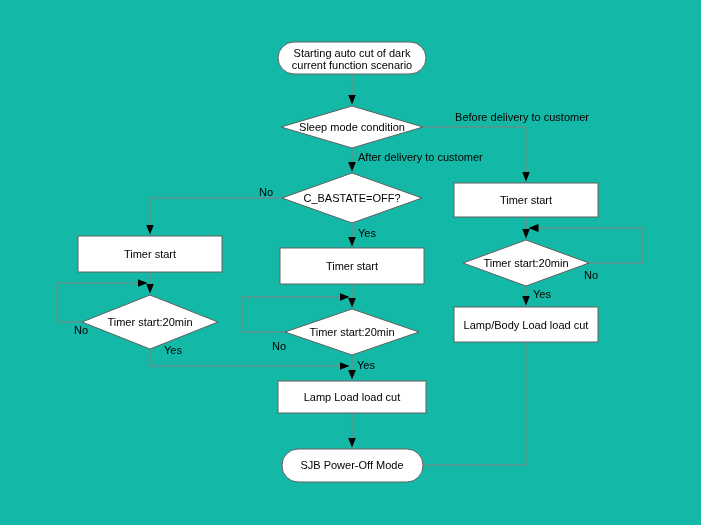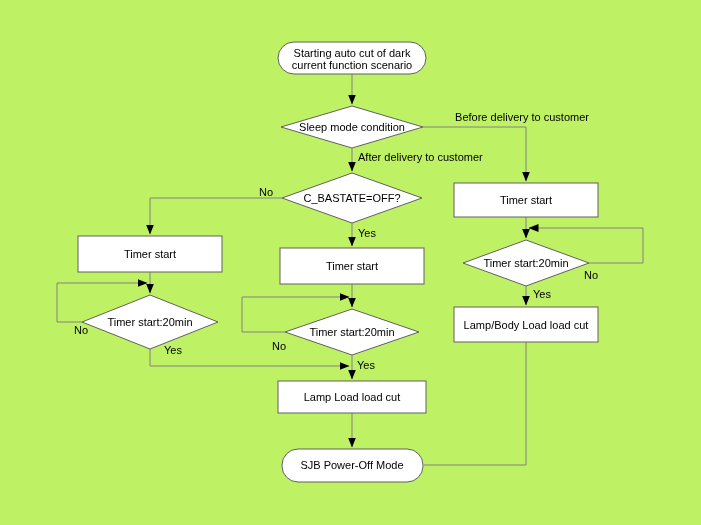--- a/index.html
+++ b/index.html
@@ -1,20 +1,20 @@
 <!DOCTYPE html>
 <html><head>
 <meta charset="utf-8">
 <style>
   html, body { margin: 0; padding: 0; background: #ffffff; }
   .canvas {
     position: relative;
     width: 701px;
     height: 525px;
-    background: #bef264;
+    background: #14b8a6;
     font-family: "Liberation Sans", sans-serif;
   }
   svg text {
     font-family: "Liberation Sans", sans-serif;
     font-size: 11px;
     fill: #000000;
   }
   .shape   { fill: #ffffff; stroke: #606060; stroke-width: 1; }
   .edge    { fill: none; stroke: #828282; stroke-width: 1; }
   .nlabel  { text-anchor: middle; }

